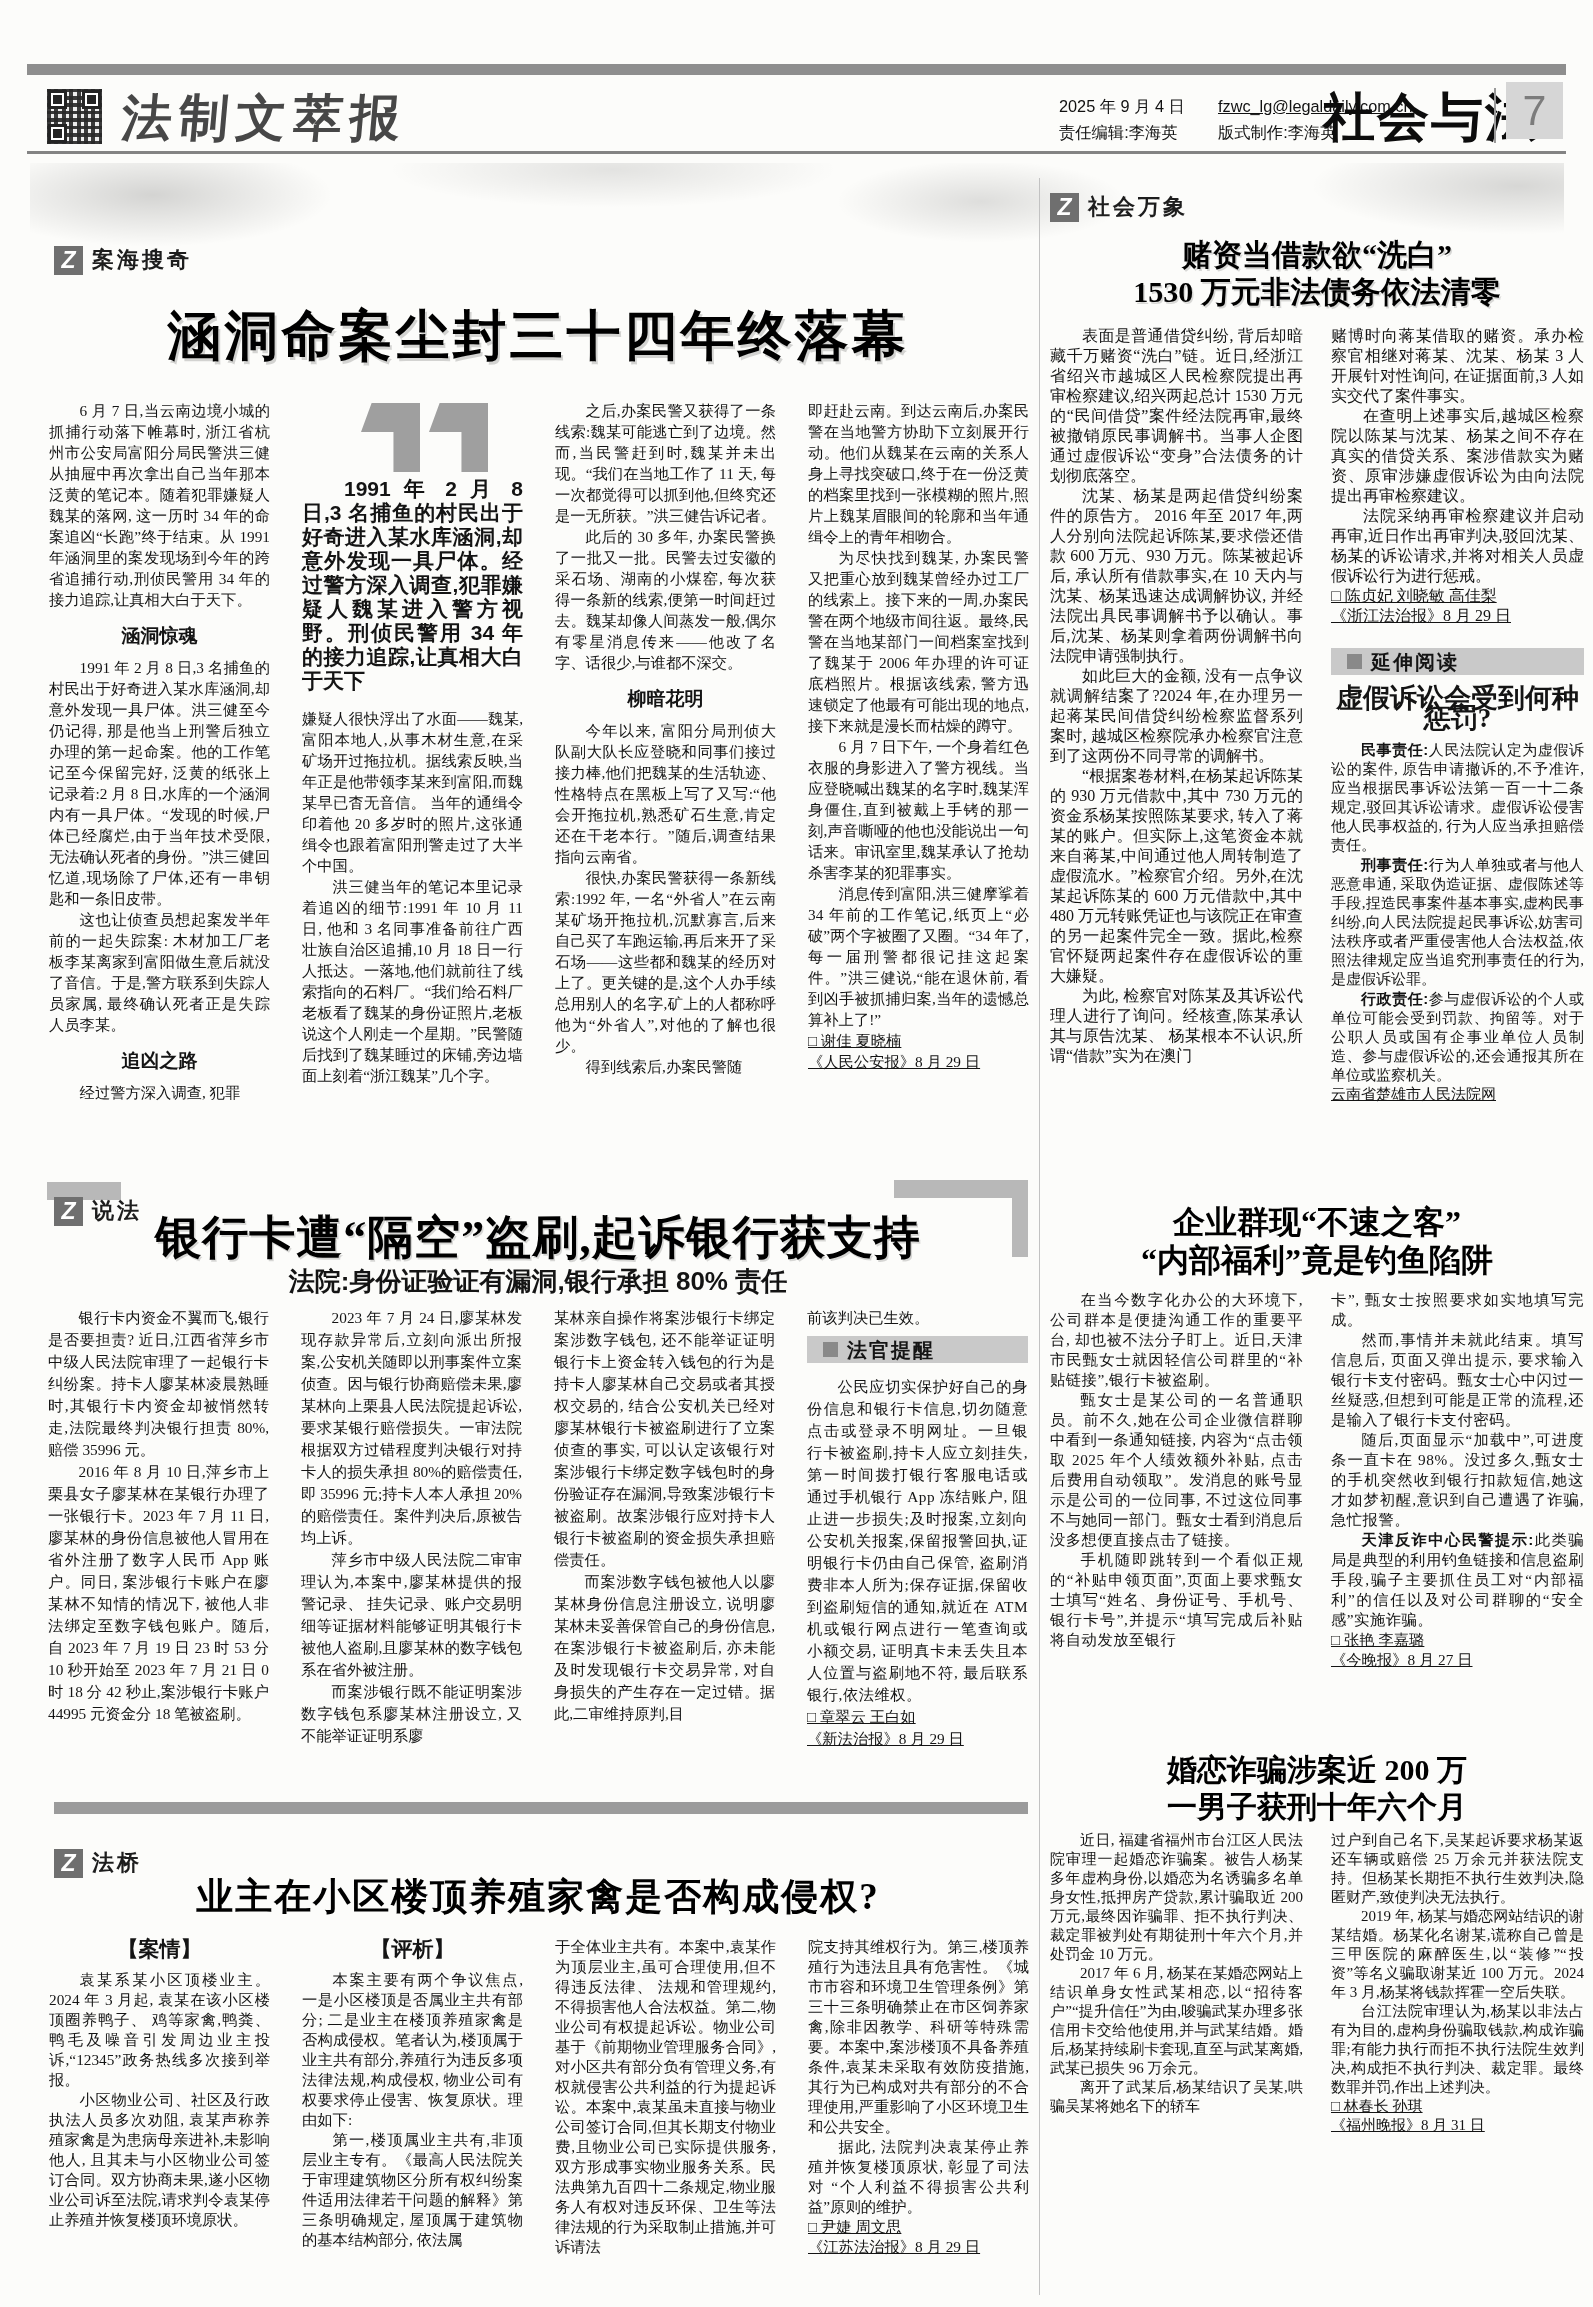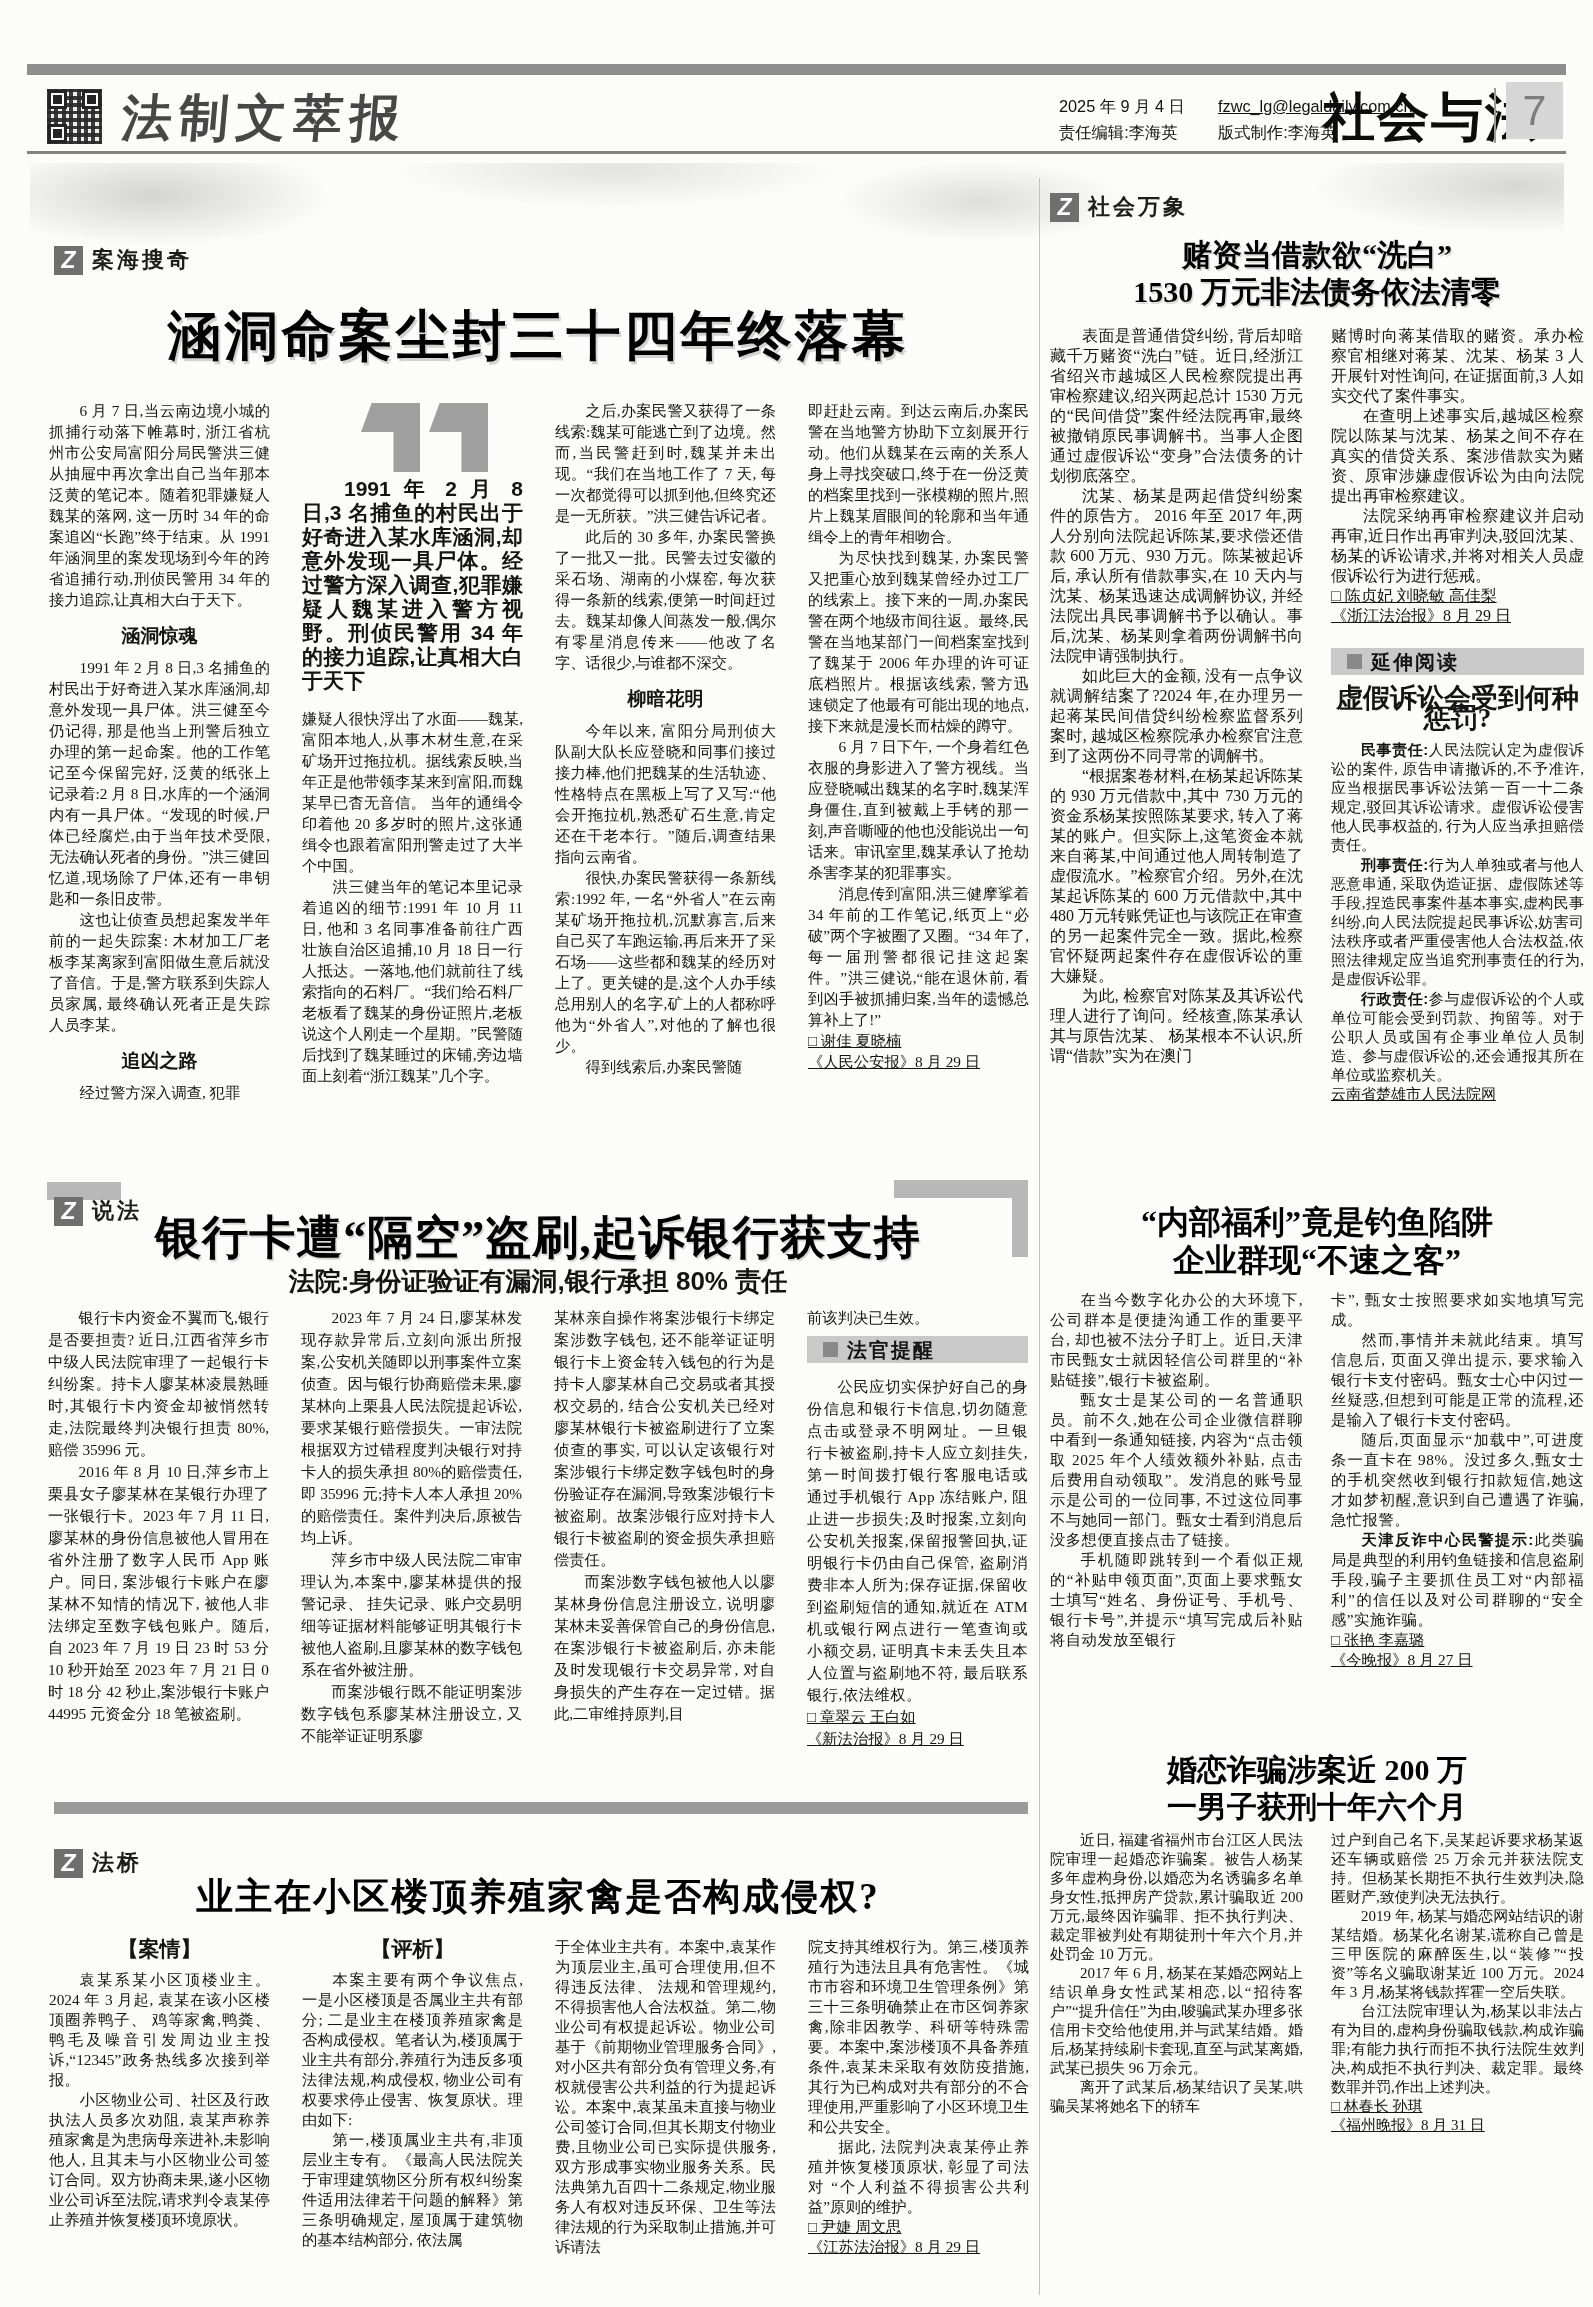--- a/index.html
+++ b/index.html
@@ -156,21 +156,21 @@
       <div class="pq-icon">
           <span class="q1"></span>
           <span class="q2"></span>
         </div>
       <div class="pq-text">1991 年 2 月 8 日,3 名捕鱼的村民出于好奇进入某水库涵洞,却意外发现一具尸体。经过警方深入调查,犯罪嫌疑人魏某进入警方视野。刑侦民警用 34 年的接力追踪,让真相大白于天下</div>
     </div>
     <p class="cont">嫌疑人很快浮出了水面——魏某,富阳本地人,从事木材生意,在采矿场开过拖拉机。据线索反映,当年正是他带领李某来到富阳,而魏某早已杳无音信。 当年的通缉令印着他 20 多岁时的照片,这张通缉令也跟着富阳刑警走过了大半个中国。</p>
     <p>洪三健当年的笔记本里记录着追凶的细节:1991 年 10 月 11 日, 他和 3 名同事准备前往广西壮族自治区追捕,10 月 18 日一行人抵达。一落地,他们就前往了线索指向的石料厂。“我们给石料厂老板看了魏某的身份证照片,老板说这个人刚走一个星期。”民警随后找到了魏某睡过的床铺,旁边墙面上刻着“浙江魏某”几个字。</p>
   </div>
   <div class="col">
-    <p>之后,办案民警又获得了一条线索:魏某可能逃亡到了边境。然而,当民警赶到时,魏某并未出现。“我们在当地工作了 7 天, 每一次都觉得可以抓到他,但终究还是一无所获。”洪三健告诉记者。</p>
+    <p>之后,办案民警又获得了一条线索:魏某可能逃亡到了边境。然而,当民警赶到时,魏某并未出现。“我们在当地工作了 11 天, 每一次都觉得可以抓到他,但终究还是一无所获。”洪三健告诉记者。</p>
     <p>此后的 30 多年, 办案民警换了一批又一批。民警去过安徽的采石场、湖南的小煤窑, 每次获得一条新的线索,便第一时间赶过去。魏某却像人间蒸发一般,偶尔有零星消息传来——他改了名字、话很少,与谁都不深交。</p>
     <div class="sub">柳暗花明</div>
     <p>今年以来, 富阳分局刑侦大队副大队长应登晓和同事们接过接力棒,他们把魏某的生活轨迹、性格特点在黑板上写了又写:“他会开拖拉机,熟悉矿石生意,肯定还在干老本行。”随后,调查结果指向云南省。</p>
     <p>很快,办案民警获得一条新线索:1992 年, 一名“外省人”在云南某矿场开拖拉机,沉默寡言,后来自己买了车跑运输,再后来开了采石场——这些都和魏某的经历对上了。更关键的是,这个人办手续总用别人的名字,矿上的人都称呼他为“外省人”,对他的了解也很少。</p>
     <p>得到线索后,办案民警随</p>
   </div>
   <div class="col">
     <p class="cont">即赶赴云南。到达云南后,办案民警在当地警方协助下立刻展开行动。他们从魏某在云南的关系人身上寻找突破口,终于在一份泛黄的档案里找到一张模糊的照片,照片上魏某眉眼间的轮廓和当年通缉令上的青年相吻合。</p>
     <p>为尽快找到魏某, 办案民警又把重心放到魏某曾经办过工厂的线索上。接下来的一周,办案民警在两个地级市间往返。最终,民警在当地某部门一间档案室找到了魏某于 2006 年办理的许可证底档照片。根据该线索, 警方迅速锁定了他最有可能出现的地点, 接下来就是漫长而枯燥的蹲守。</p>
     <p>6 月 7 日下午, 一个身着红色衣服的身影进入了警方视线。当应登晓喊出魏某的名字时,魏某浑身僵住,直到被戴上手铐的那一刻,声音嘶哑的他也没能说出一句话来。审讯室里,魏某承认了抢劫杀害李某的犯罪事实。</p>
@@ -274,22 +274,22 @@
       <div class="ext-head">虚假诉讼会受到何种惩罚?</div>
       <p><b class="lead">民事责任:</b><span>人民法院认定为虚假诉讼的案件, 原告申请撤诉的,不予准许,应当根据民事诉讼法第一百一十二条规定,驳回其诉讼请求。虚假诉讼侵害他人民事权益的, 行为人应当承担赔偿责任。</span></p>
       <p><b class="lead">刑事责任:</b><span>行为人单独或者与他人恶意串通, 采取伪造证据、虚假陈述等手段,捏造民事案件基本事实,虚构民事纠纷,向人民法院提起民事诉讼,妨害司法秩序或者严重侵害他人合法权益,依照法律规定应当追究刑事责任的行为,是虚假诉讼罪。</span></p>
       <p><b class="lead">行政责任:</b><span>参与虚假诉讼的个人或单位可能会受到罚款、拘留等。对于公职人员或国有企事业单位人员制造、参与虚假诉讼的,还会通报其所在单位或监察机关。</span></p>
       <p class="byl">云南省楚雄市人民法院网</p>
     </div>
   </div>
 </div>
 
 <div class="abs rh a2h">
+  <div>企业群现“不速之客”</div>
   <div>“内部福利”竟是钓鱼陷阱</div>
-  <div>企业群现“不速之客”</div>
 </div>
 <div class="abs cols a2-cols">
   <div class="col">
     <p class="kai">在当今数字化办公的大环境下,公司群本是便捷沟通工作的重要平台, 却也被不法分子盯上。近日,天津市民甄女士就因轻信公司群里的“补贴链接”,银行卡被盗刷。</p>
     <p class="kai">甄女士是某公司的一名普通职员。前不久,她在公司企业微信群聊中看到一条通知链接, 内容为“点击领取 2025 年个人绩效额外补贴, 点击后费用自动领取”。发消息的账号显示是公司的一位同事, 不过这位同事不与她同一部门。甄女士看到消息后没多想便直接点击了链接。</p>
     <p class="kai">手机随即跳转到一个看似正规的“补贴申领页面”,页面上要求甄女士填写“姓名、身份证号、手机号、银行卡号”,并提示“填写完成后补贴将自动发放至银行</p>
   </div>
   <div class="col">
     <p class="cont kai">卡”, 甄女士按照要求如实地填写完成。</p>
     <p class="kai">然而,事情并未就此结束。填写信息后, 页面又弹出提示, 要求输入银行卡支付密码。甄女士心中闪过一丝疑惑,但想到可能是正常的流程,还是输入了银行卡支付密码。</p>

